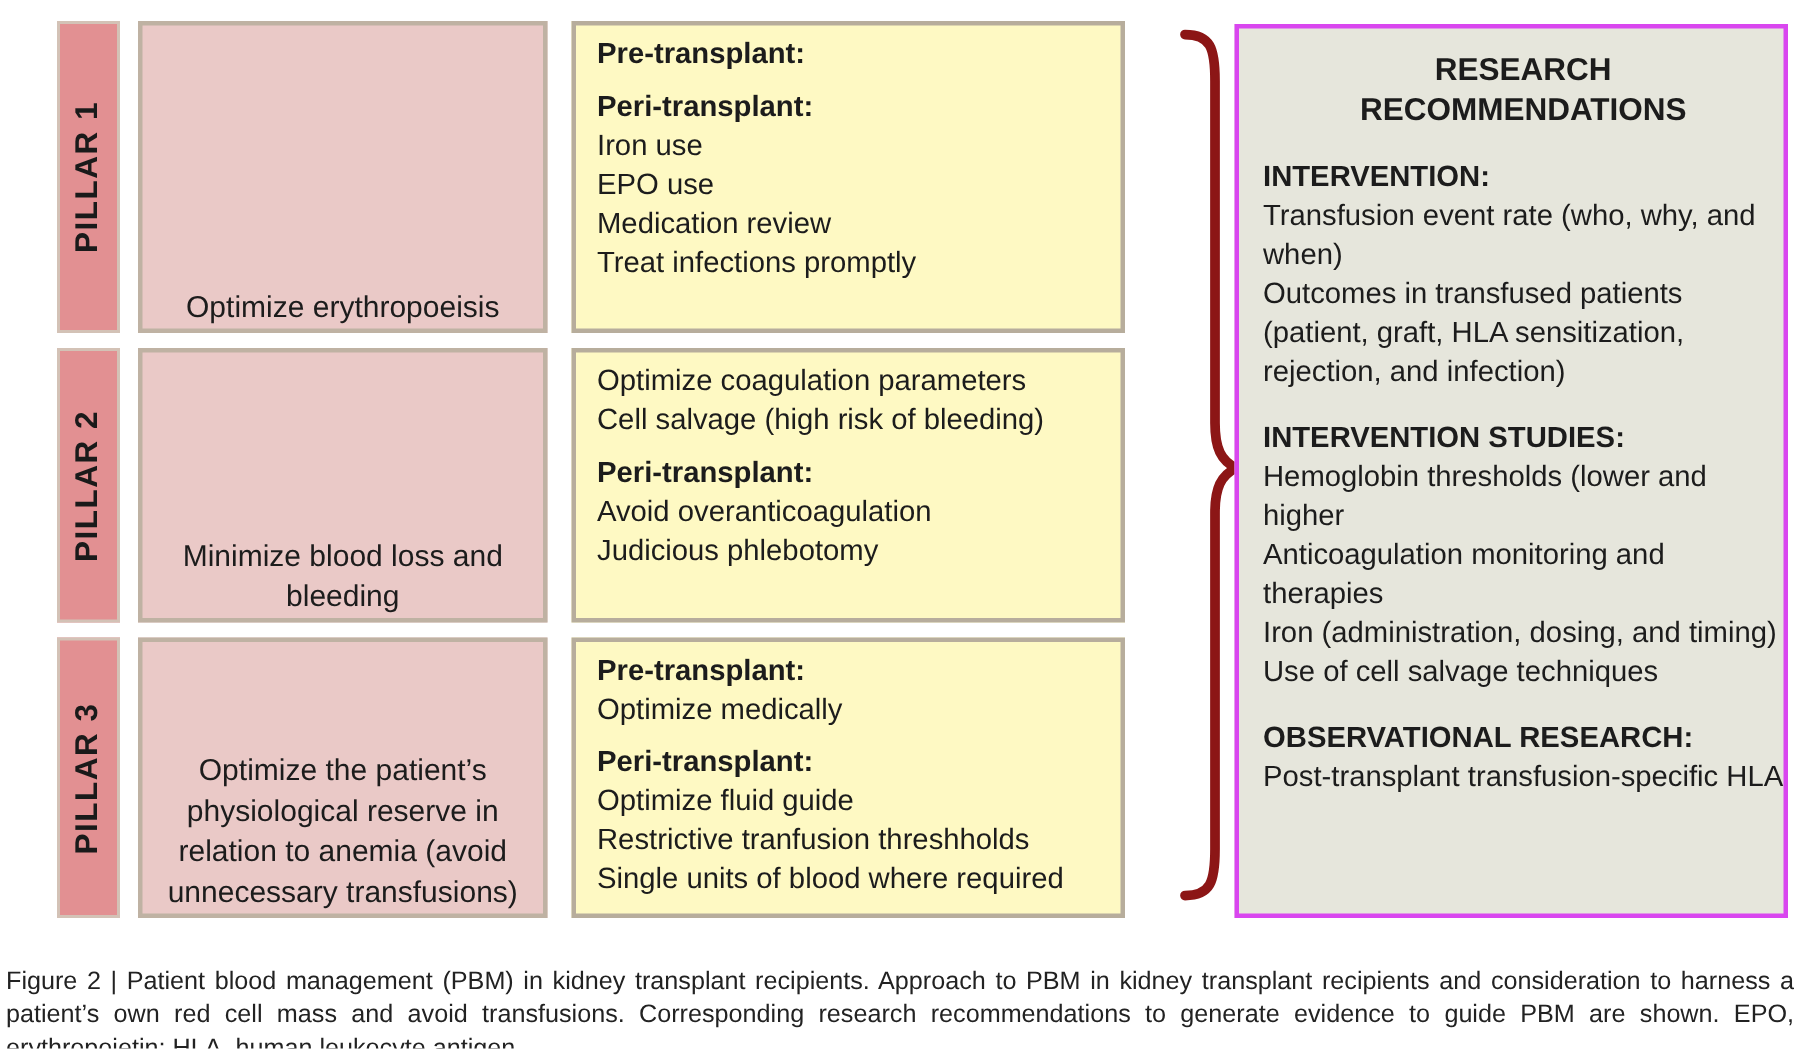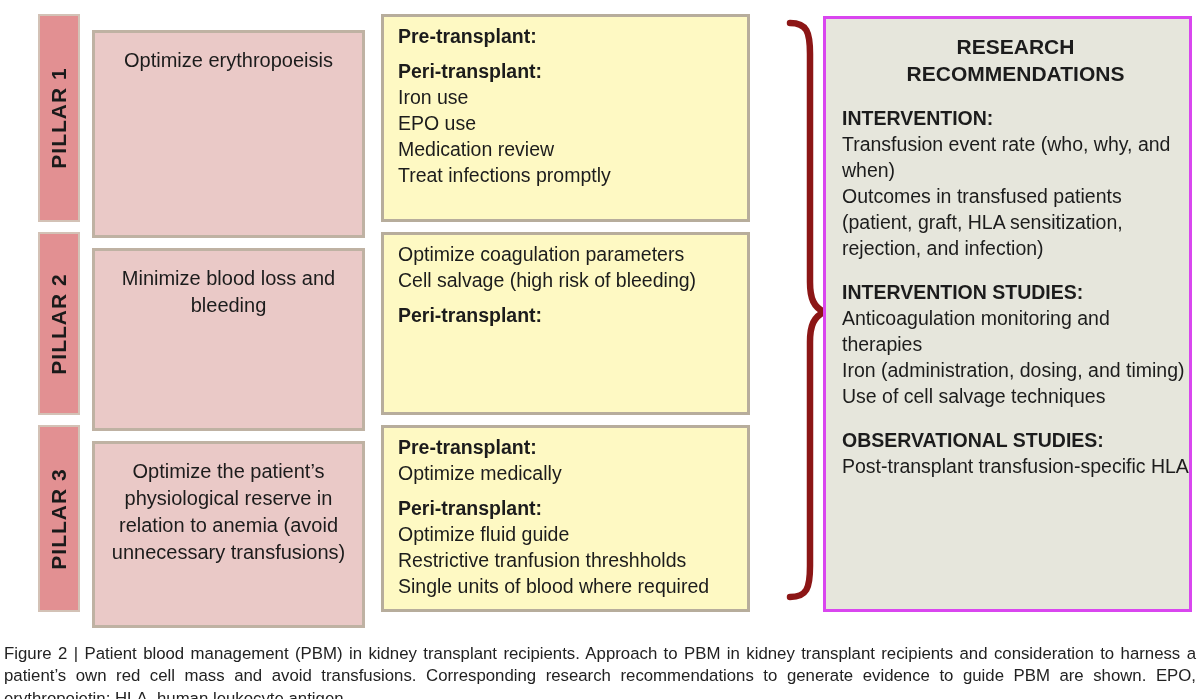--- a/index.html
+++ b/index.html
@@ -27,26 +27,25 @@
     font-size: 21px;
     letter-spacing: 1px;
     color: #1a1a1a;
   }
 
   
   .pillar-box {
     left: 92px; width: 273px;
     background: #eac9c7;
     border: 3px solid #bfb2a3;
-    display: flex; align-items: flex-start; justify-content: center;
+    display: flex; align-items: flex-end; justify-content: center;
     text-align: center;
     font-size: 20px;
     line-height: 1.35;
-    padding: 14px 14px;
-    margin-top: 16px;
+    padding: 0 14px;
   }
 
   
   .detail-box {
     left: 381px; width: 369px;
     background: #fef9c3;
     border: 3px solid #b7ad9c;
     display: flex; flex-direction: column; justify-content: flex-start;
     padding: 6px 14px;
     font-size: 19.5px;
@@ -123,20 +122,22 @@
 <div class="abs pillar-box" id="pbox-2">
   <span>Minimize blood loss and bleeding</span>
 </div>
 <div class="abs detail-box" id="dbox-2">
   <div class="group">
     <div>Optimize coagulation parameters</div>
     <div>Cell salvage (high risk of bleeding)</div>
   </div>
   <div class="group">
     <div class="head">Peri-transplant:</div>
+    <div>Avoid overanticoagulation</div>
+    <div>Judicious phlebotomy</div>
   </div>
 </div>
 
 <div class="abs pillar-strip" id="strip-3">
   <span class="vlabel">PILLAR 3</span>
 </div>
 <div class="abs pillar-box" id="pbox-3">
   <span>Optimize the patient’s physiological reserve in relation to anemia (avoid unnecessary transfusions)</span>
 </div>
 <div class="abs detail-box" id="dbox-3">
@@ -166,24 +167,25 @@
   <div class="research-title">RESEARCH RECOMMENDATIONS</div>
 
   <div class="research-section">
     <div class="head">INTERVENTION:</div>
     <div>Transfusion event rate (who, why, and when)</div>
     <div>Outcomes in transfused patients (patient, graft, HLA sensitization, rejection, and infection)</div>
   </div>
 
   <div class="research-section">
     <div class="head">INTERVENTION STUDIES:</div>
+    <div>Hemoglobin thresholds (lower and higher</div>
     <div>Anticoagulation monitoring and therapies</div>
     <div>Iron (administration, dosing, and timing)</div>
     <div>Use of cell salvage techniques</div>
   </div>
 
   <div class="research-section">
-    <div class="head">OBSERVATIONAL STUDIES:</div>
+    <div class="head">OBSERVATIONAL RESEARCH:</div>
     <div>Post-transplant transfusion-specific HLA</div>
   </div>
 </div>
 
 <p class="abs caption"><span class="bold">Figure 2 | Patient blood management (PBM) in kidney transplant recipients.</span><span> Approach to PBM in kidney transplant recipients and consideration to harness a patient’s own red cell mass and avoid transfusions. Corresponding research recommendations to generate evidence to guide PBM are shown. EPO, erythropoietin; HLA, human leukocyte antigen.</span></p>
 
 </body></html>

